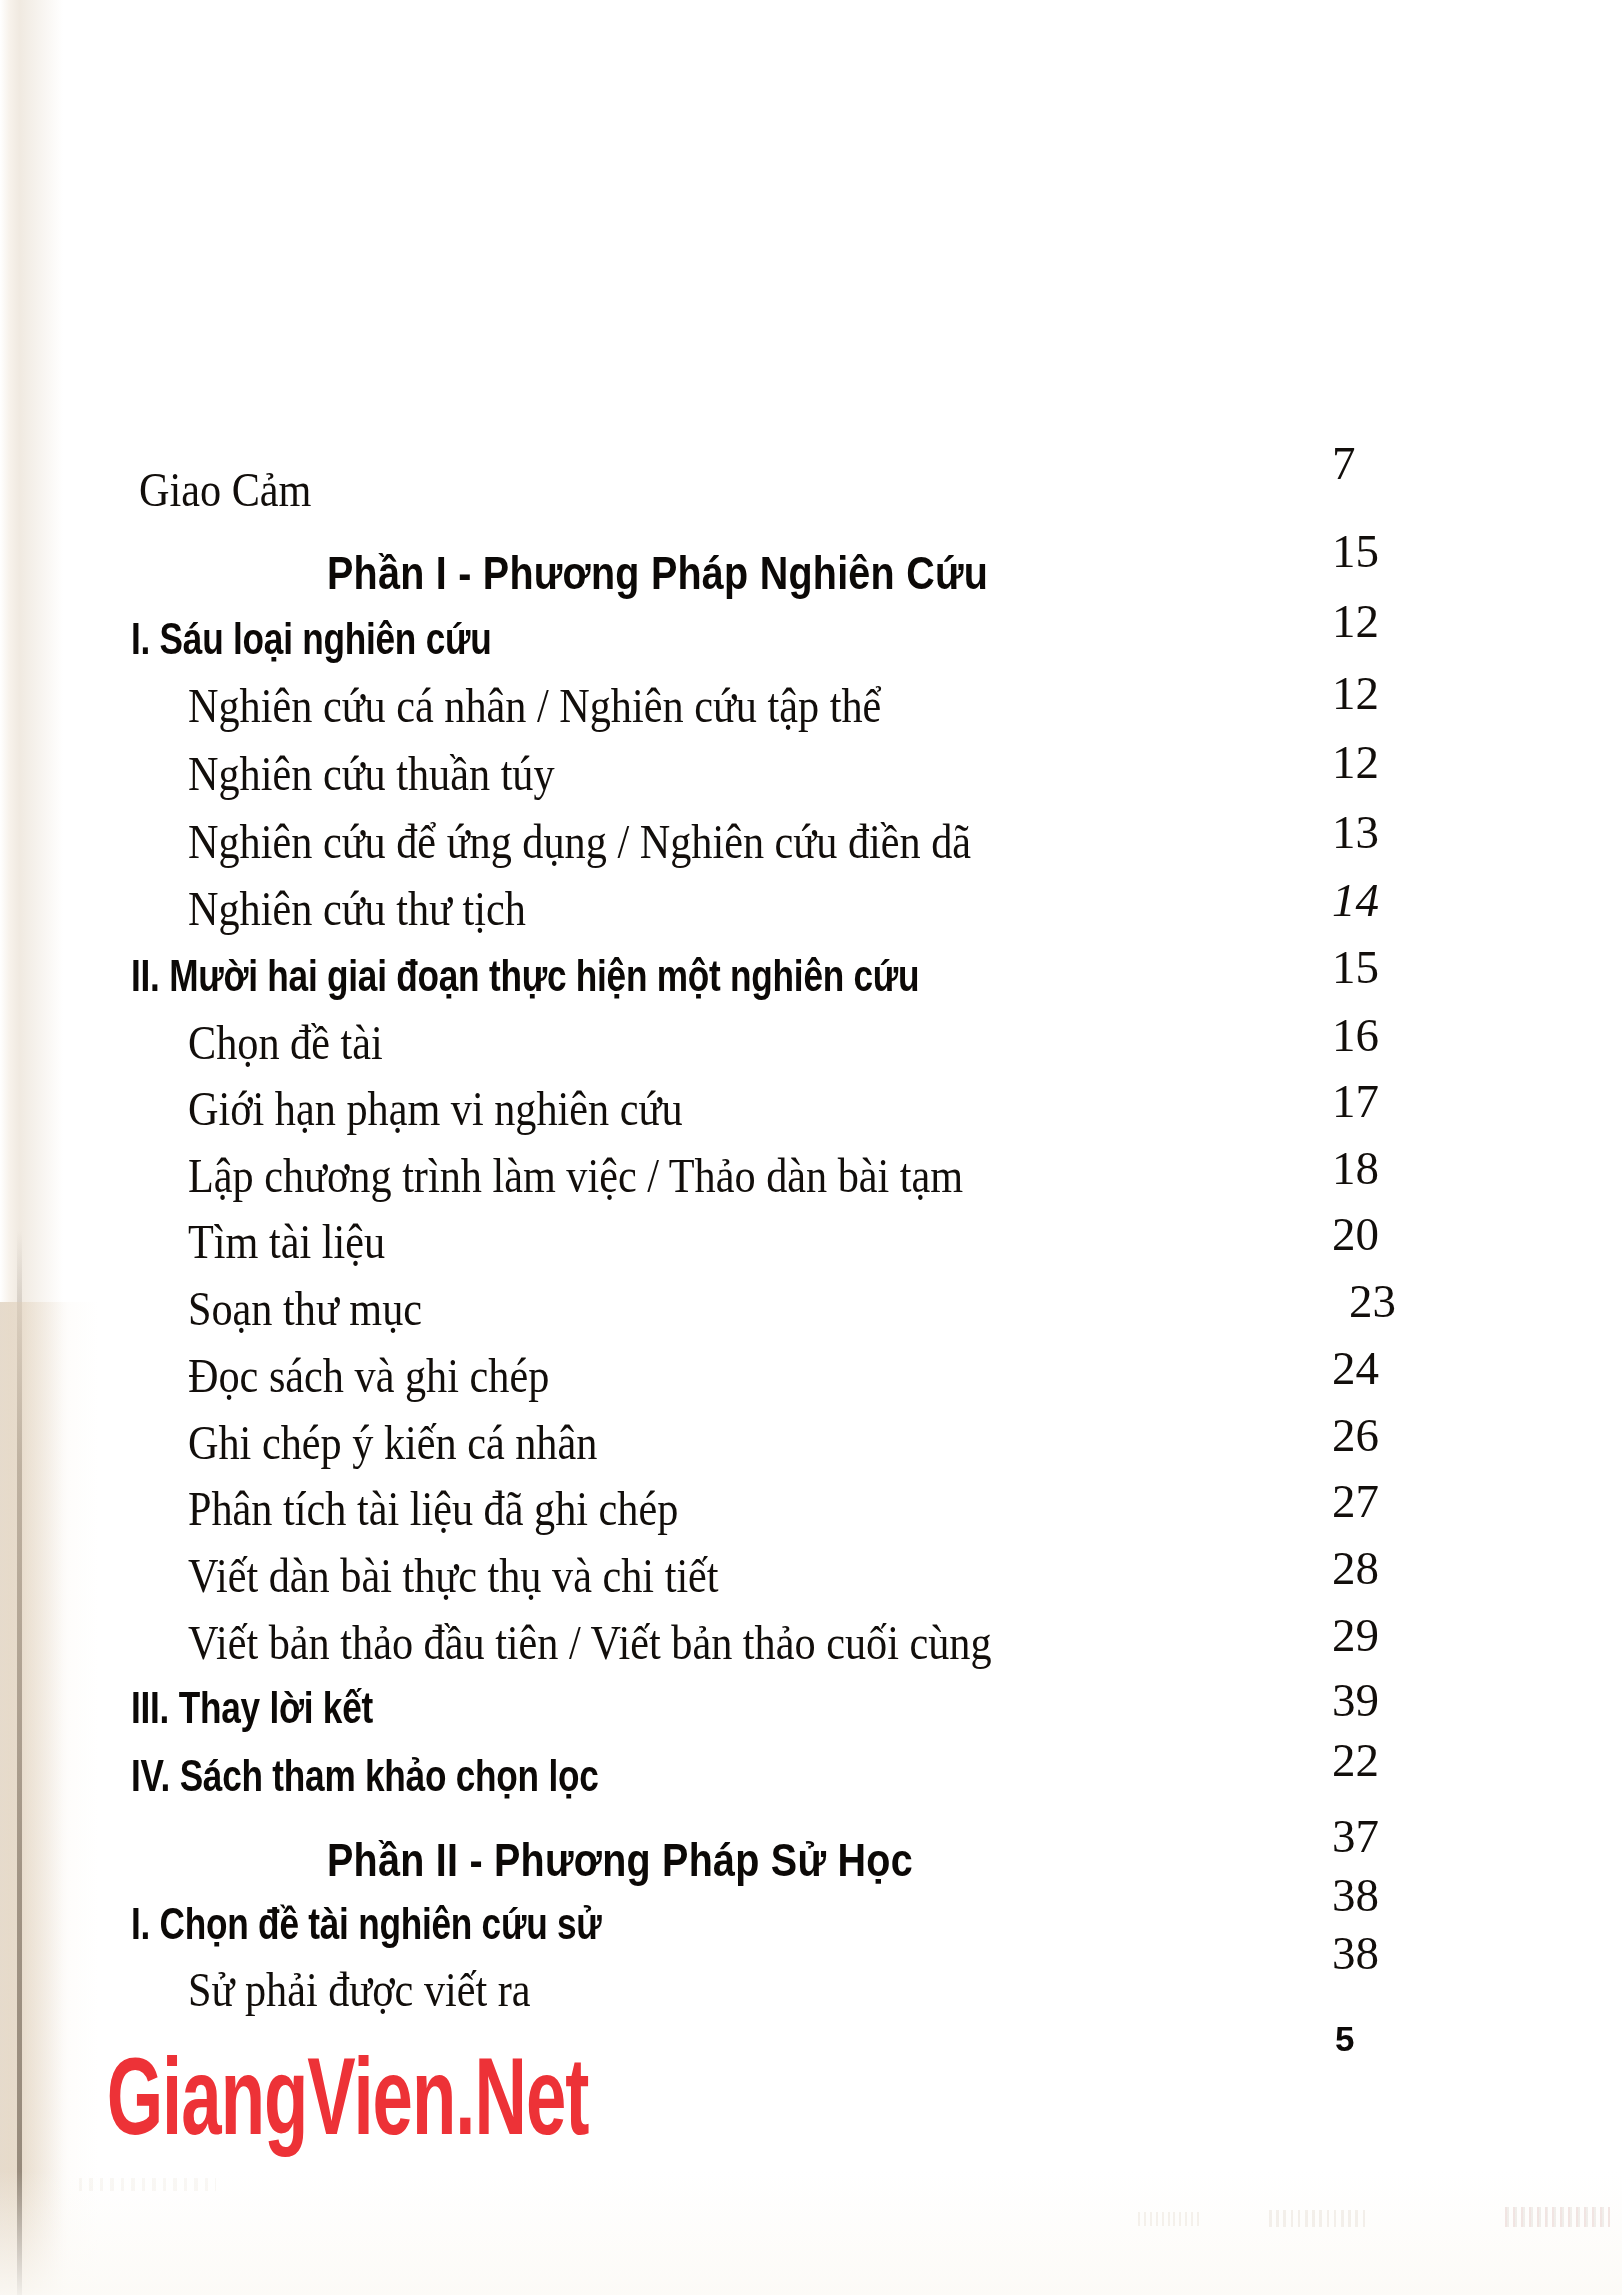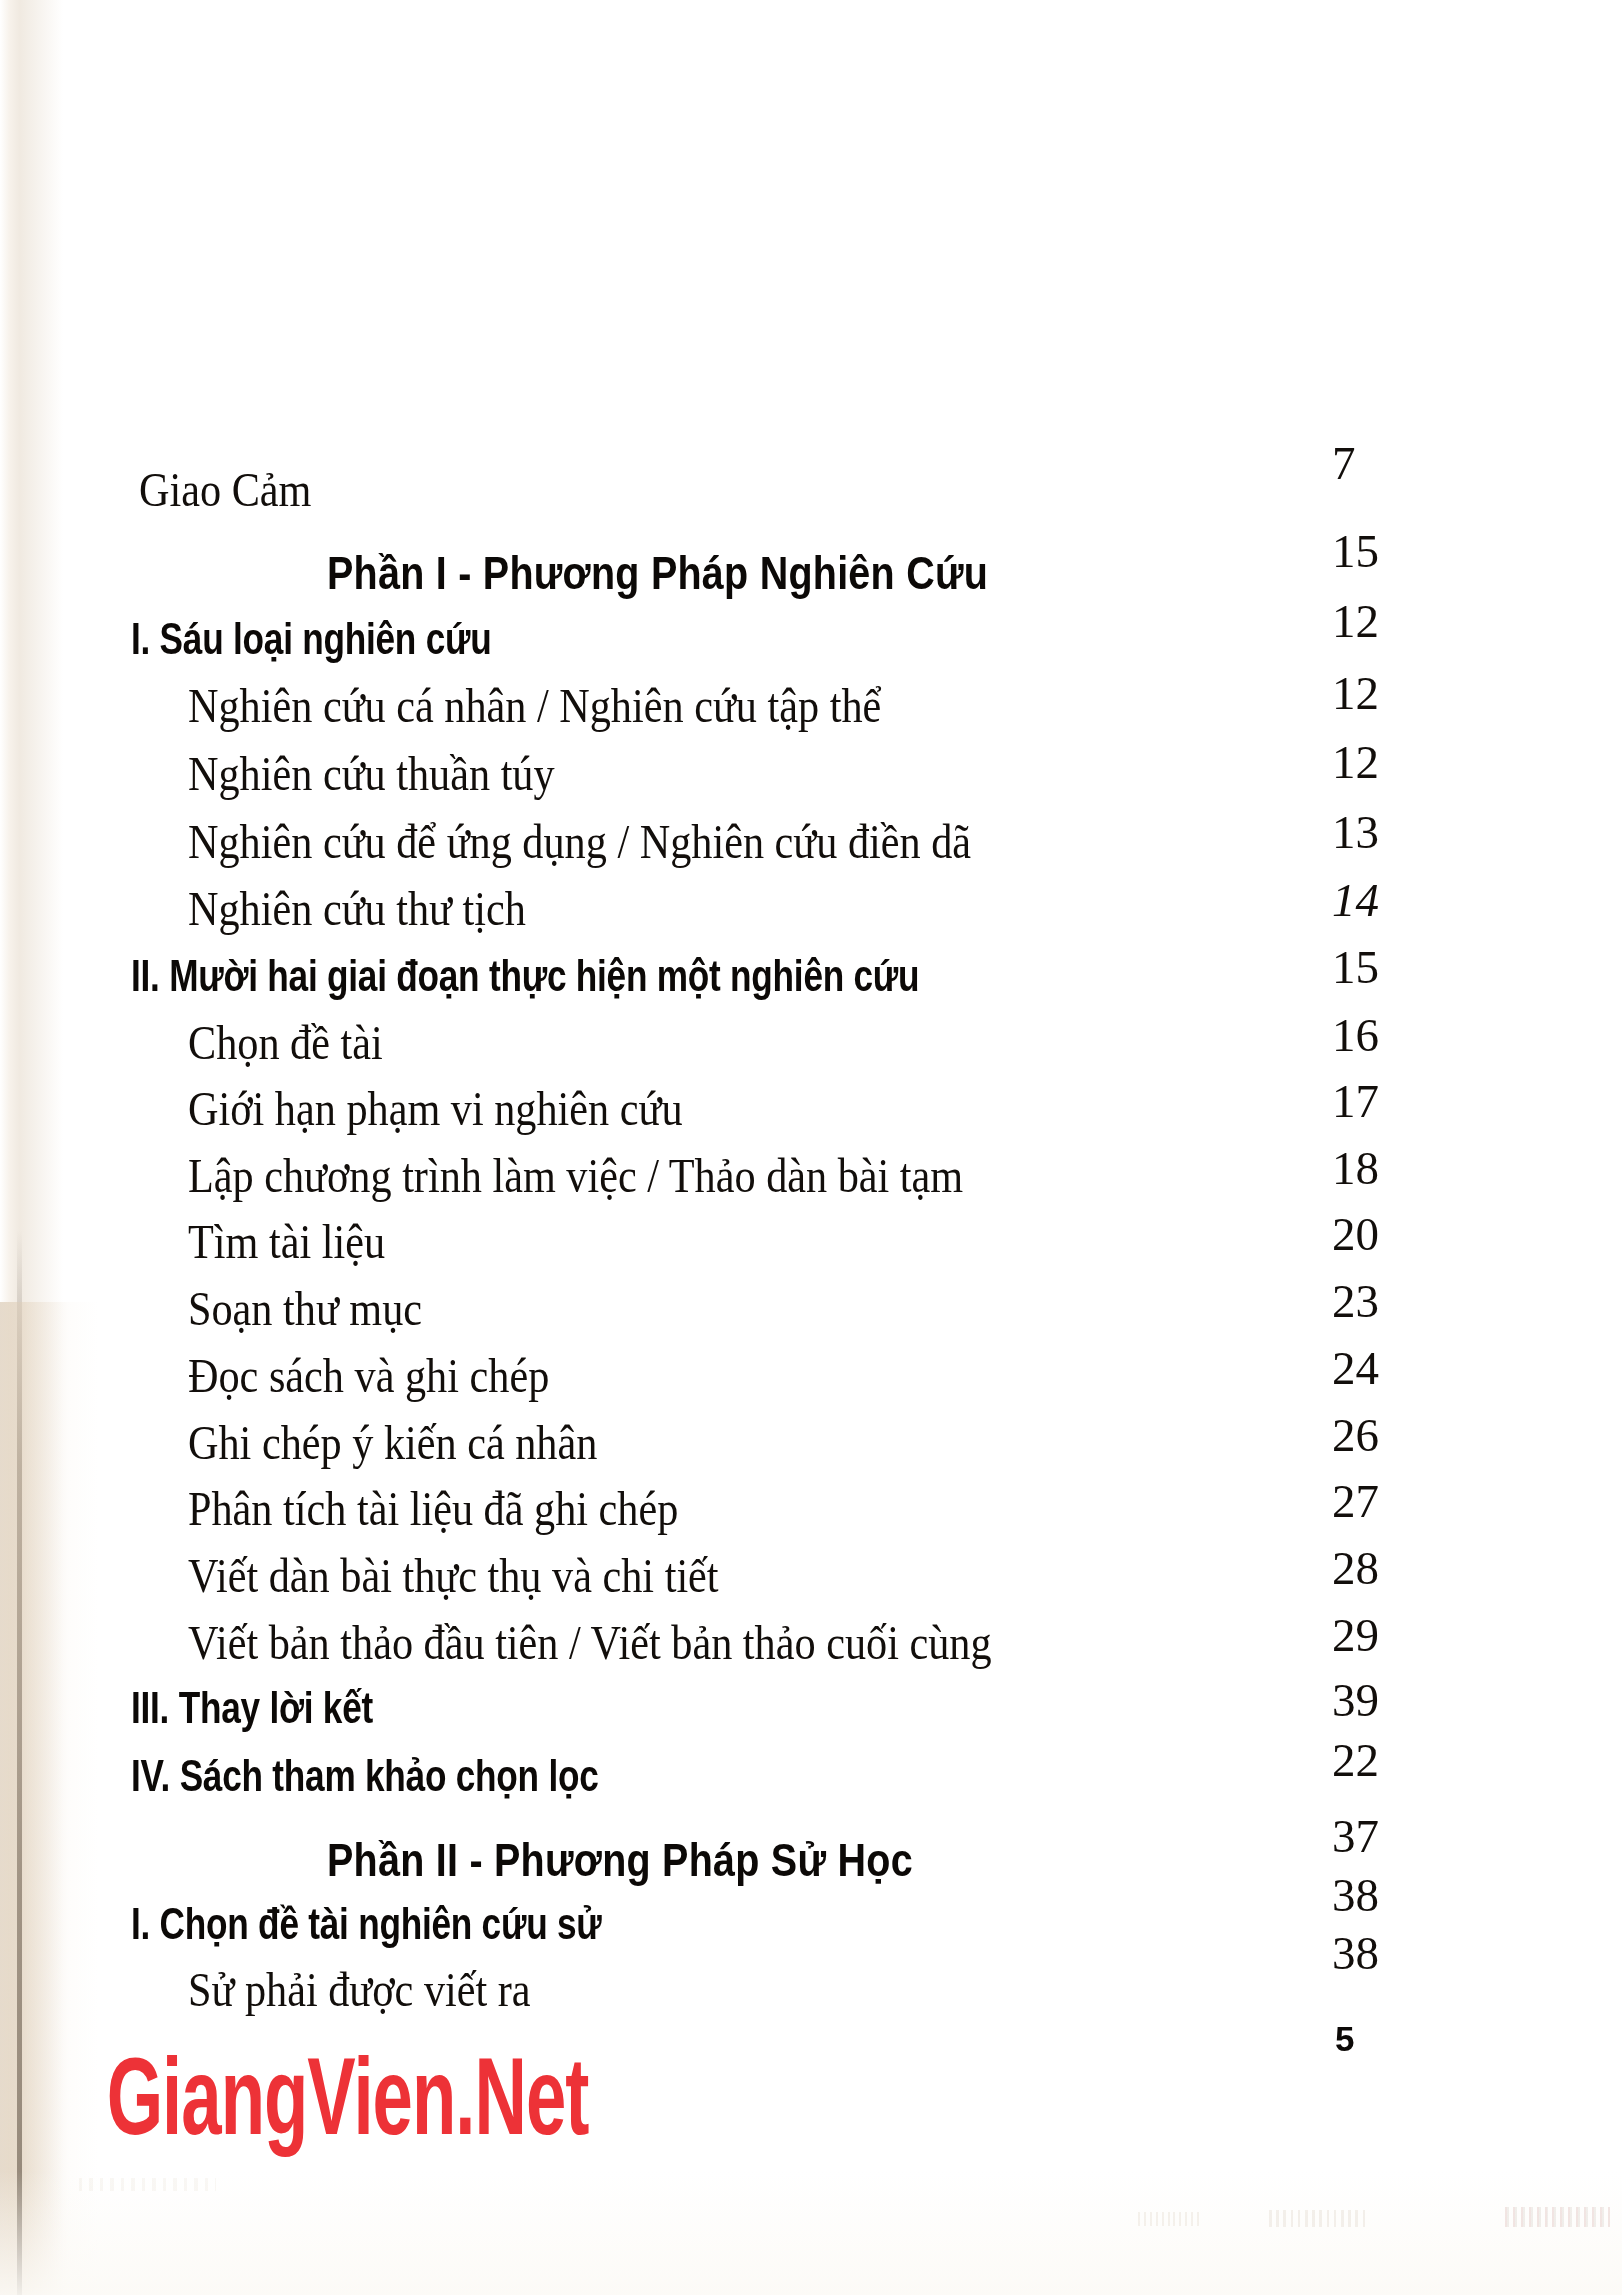--- a/index.html
+++ b/index.html
@@ -265,21 +265,21 @@
       <div class="toc-row lvl-sub" style="top: 1183px;">
         <div class="entry-label" style="top: -0.72em;">Lập chương trình làm việc / Thảo dàn bài tạm</div>
         <div class="entry-page" style="top: calc(-0.72em - 7.9px);">18</div>
       </div>
       <div class="toc-row lvl-sub" style="top: 1249px;">
         <div class="entry-label" style="top: -0.72em;">Tìm tài liệu</div>
         <div class="entry-page" style="top: calc(-0.72em - 7.9px);">20</div>
       </div>
       <div class="toc-row lvl-sub" style="top: 1316px;">
         <div class="entry-label" style="top: -0.72em;">Soạn thư mục</div>
-        <div class="entry-page" style="top: calc(-0.72em - 7.9px);">23</div>
+        <div class="entry-page" style="top: calc(-0.72em - 7.9px); margin-left: 17px;">23</div>
       </div>
       <div class="toc-row lvl-sub" style="top: 1383px;">
         <div class="entry-label" style="top: -0.72em;">Đọc sách và ghi chép</div>
         <div class="entry-page" style="top: calc(-0.72em - 7.9px);">24</div>
       </div>
       <div class="toc-row lvl-sub" style="top: 1450px;">
         <div class="entry-label" style="top: -0.72em;">Ghi chép ý kiến cá nhân</div>
         <div class="entry-page" style="top: calc(-0.72em - 7.9px);">26</div>
       </div>
       <div class="toc-row lvl-sub" style="top: 1516px;">

